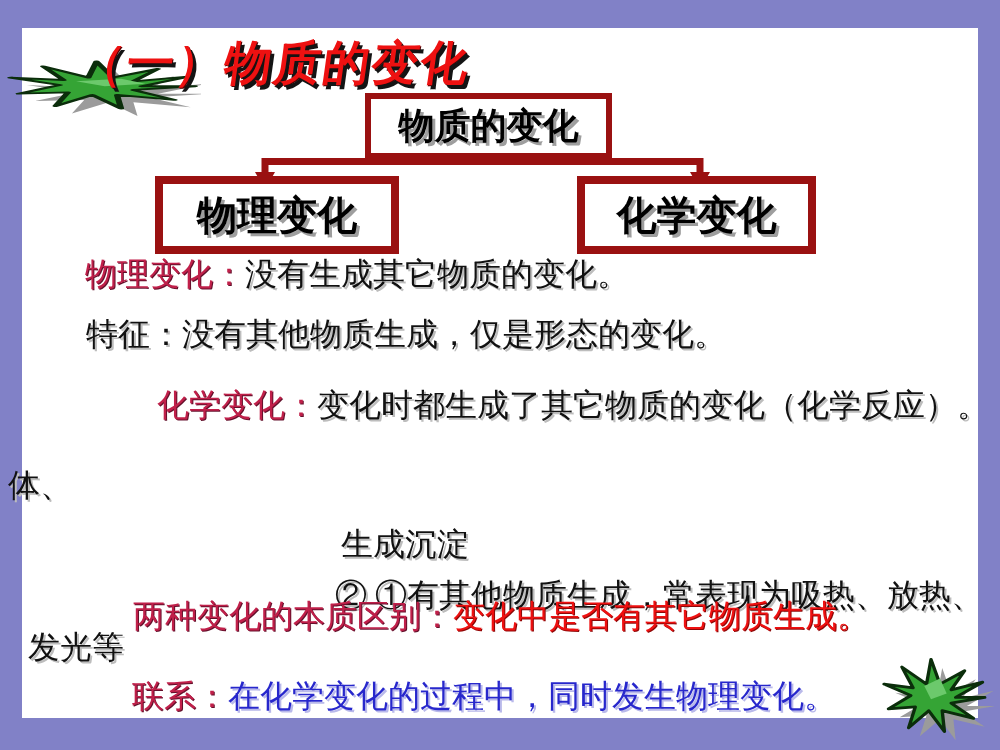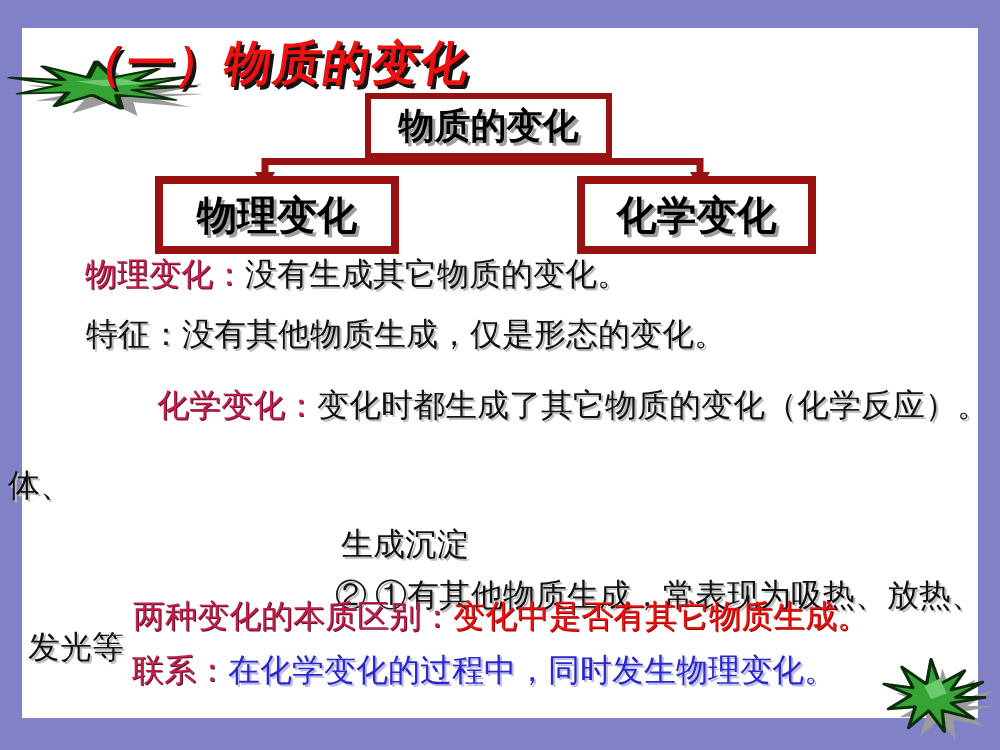--- a/index.html
+++ b/index.html
@@ -45,21 +45,21 @@
   .seg-blue{color:var(--c-blue); text-shadow:2px 2px 0 #b9b9ea;}
   #line-0{left:85px;  top:256px;}
   #line-1{left:86px;  top:316px;}
   #line-2{left:157px; top:387px;}
   #line-3{left:172px; top:429px;}
   #line-4{left:8px;   top:467px;}
   #line-5{left:341px; top:526px;}
   #line-6{left:335px; top:577px;}
   #line-7{left:133px; top:598px;}
   #line-8{left:8px;   top:629px;margin-left:20px;}
-  #line-9{left:132px; top:652px;}
+  #line-9{left:132px; top:678px;}
 </style>
 </head>
 <body>
 
 <div id="slide">
   <div id="paper"></div>
 
   <svg id="deco-tl" class="deco" width="205" height="80" viewBox="0 0 205 80">
     <g transform="translate(-2,14) scale(2.05,0.62)">
       <path transform="translate(8,12)" fill="#9b9b9b" d="M98,52 L68,58 L88,74 L60,66 L62,88 L48,66 L30,84 L36,62 L12,64 L32,50 L8,38 L34,42 L24,20 L46,38 L50,12 L58,38 L80,24 L68,44 L96,36 L72,52 Z"></path>

